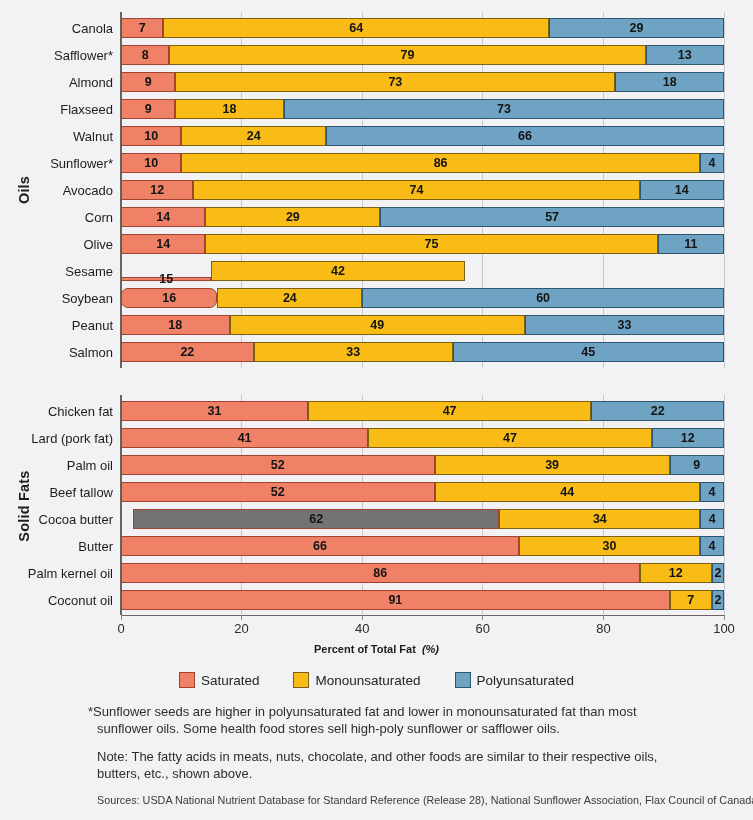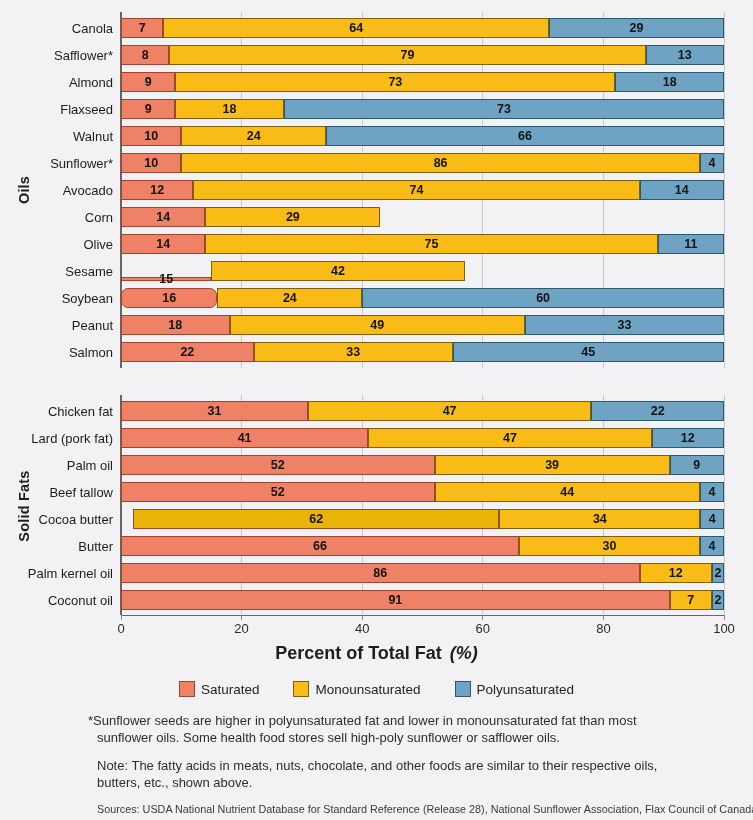--- a/index.html
+++ b/index.html
@@ -30,21 +30,21 @@
   .vlabel {
     position:absolute; left:0; top:0; bottom:0; width:48px;
     display:flex; align-items:center; justify-content:center;
   }
   .vlabel span {
     transform:rotate(-90deg); font-weight:bold; font-size:14.5px;
     color:#1d1d1f; white-space:nowrap; letter-spacing:.2px;
   }
   .xticklabels { position:relative; height:17px; margin:5px 29px 0 121px; }
   .xticklabel { position:absolute; top:0; transform:translateX(-50%); font-size:13px; color:#2b2b2b; }
-  .xlabel { text-align:center; margin-top:5px; font-size:18px; font-weight:bold; color:#1d1d1f; }
+  .xlabel { text-align:center; margin-top:5px; font-size:11px; font-weight:bold; color:#1d1d1f; }
   .xlabel .unit { font-style:italic; margin-left:3px; }
   .legend { display:flex; justify-content:center; align-items:center; gap:34px; margin-top:17px; }
   .legend-item { display:flex; align-items:center; gap:6px; font-size:13.5px; color:#232323; }
   .swatch { width:16px; height:16px; border:1.5px solid; flex:0 0 auto; }
   .footnotes { margin:15px 0 0 88px; color:#2e2e2e; }
   .fn { font-size:13px; line-height:1.34; padding-left:9px; max-width:600px; }
   .fn-ast { text-indent:-9px; }
   .fn + .fn { margin-top:10px; }
   .fn-sources { font-size:10.8px; margin-top:11px; color:#3a3a3a; white-space:nowrap; max-width:none; }
 </style>
@@ -122,20 +122,21 @@
                 <div class="seg" style="width: 12%; background: rgb(239, 130, 102); border-color: rgb(160, 68, 48);">12</div>
                 <div class="seg" style="width: 74%; background: rgb(249, 188, 22); border-color: rgb(126, 96, 17);">74</div>
                 <div class="seg" style="width: 14%; background: rgb(111, 163, 195); border-color: rgb(43, 88, 110);">14</div>
               </div>
             </div>
             <div class="row">
               <div class="cat">Corn</div>
               <div class="track">
                 <div class="seg" style="width: 14%; background: rgb(239, 130, 102); border-color: rgb(160, 68, 48);">14</div>
                 <div class="seg" style="width: 29%; background: rgb(249, 188, 22); border-color: rgb(126, 96, 17);">29</div>
+                <div class="seg" style="width: 57%; background: rgb(111, 163, 195); border-color: rgb(43, 88, 110);">57</div>
               </div>
             </div>
             <div class="row">
               <div class="cat">Olive</div>
               <div class="track">
                 <div class="seg" style="width: 14%; background: rgb(239, 130, 102); border-color: rgb(160, 68, 48);">14</div>
                 <div class="seg" style="width: 75%; background: rgb(249, 188, 22); border-color: rgb(126, 96, 17);">75</div>
                 <div class="seg" style="width: 11%; background: rgb(111, 163, 195); border-color: rgb(43, 88, 110);">11</div>
               </div>
             </div>
@@ -219,21 +220,21 @@
               <div class="cat">Beef tallow</div>
               <div class="track">
                 <div class="seg" style="width: 52%; background: rgb(239, 130, 102); border-color: rgb(160, 68, 48);">52</div>
                 <div class="seg" style="width: 44%; background: rgb(249, 188, 22); border-color: rgb(126, 96, 17);">44</div>
                 <div class="seg" style="width: 4%; background: rgb(111, 163, 195); border-color: rgb(43, 88, 110);">4</div>
               </div>
             </div>
             <div class="row">
               <div class="cat">Cocoa butter</div>
               <div class="track">
-                <div class="seg" style="width: 62%; background: #eab308; border-color: rgb(160, 68, 48); margin-left: 12px;">62</div>
+                <div class="seg" style="width: 62%; background: #737373; border-color: rgb(160, 68, 48); margin-left: 12px;">62</div>
                 <div class="seg" style="width: 34%; background: rgb(249, 188, 22); border-color: rgb(126, 96, 17);">34</div>
                 <div class="seg" style="width: 4%; background: rgb(111, 163, 195); border-color: rgb(43, 88, 110);">4</div>
               </div>
             </div>
             <div class="row">
               <div class="cat">Butter</div>
               <div class="track">
                 <div class="seg" style="width: 66%; background: rgb(239, 130, 102); border-color: rgb(160, 68, 48);">66</div>
                 <div class="seg" style="width: 30%; background: rgb(249, 188, 22); border-color: rgb(126, 96, 17);">30</div>
                 <div class="seg" style="width: 4%; background: rgb(111, 163, 195); border-color: rgb(43, 88, 110);">4</div>

